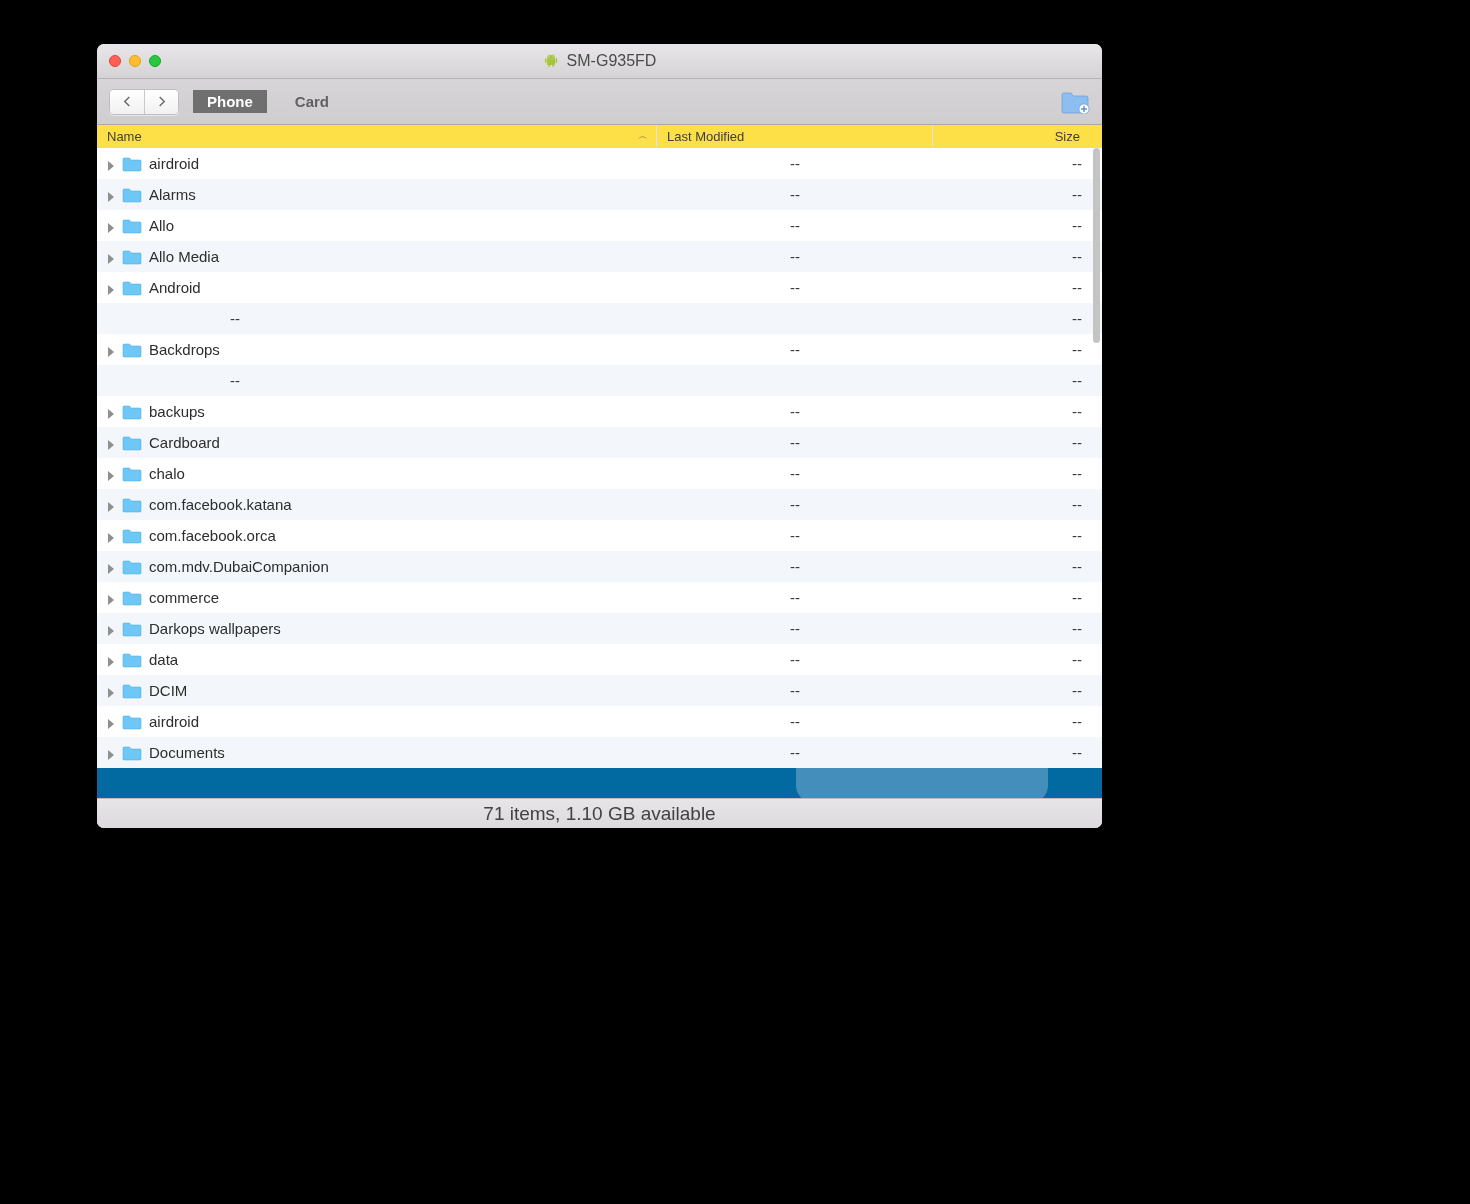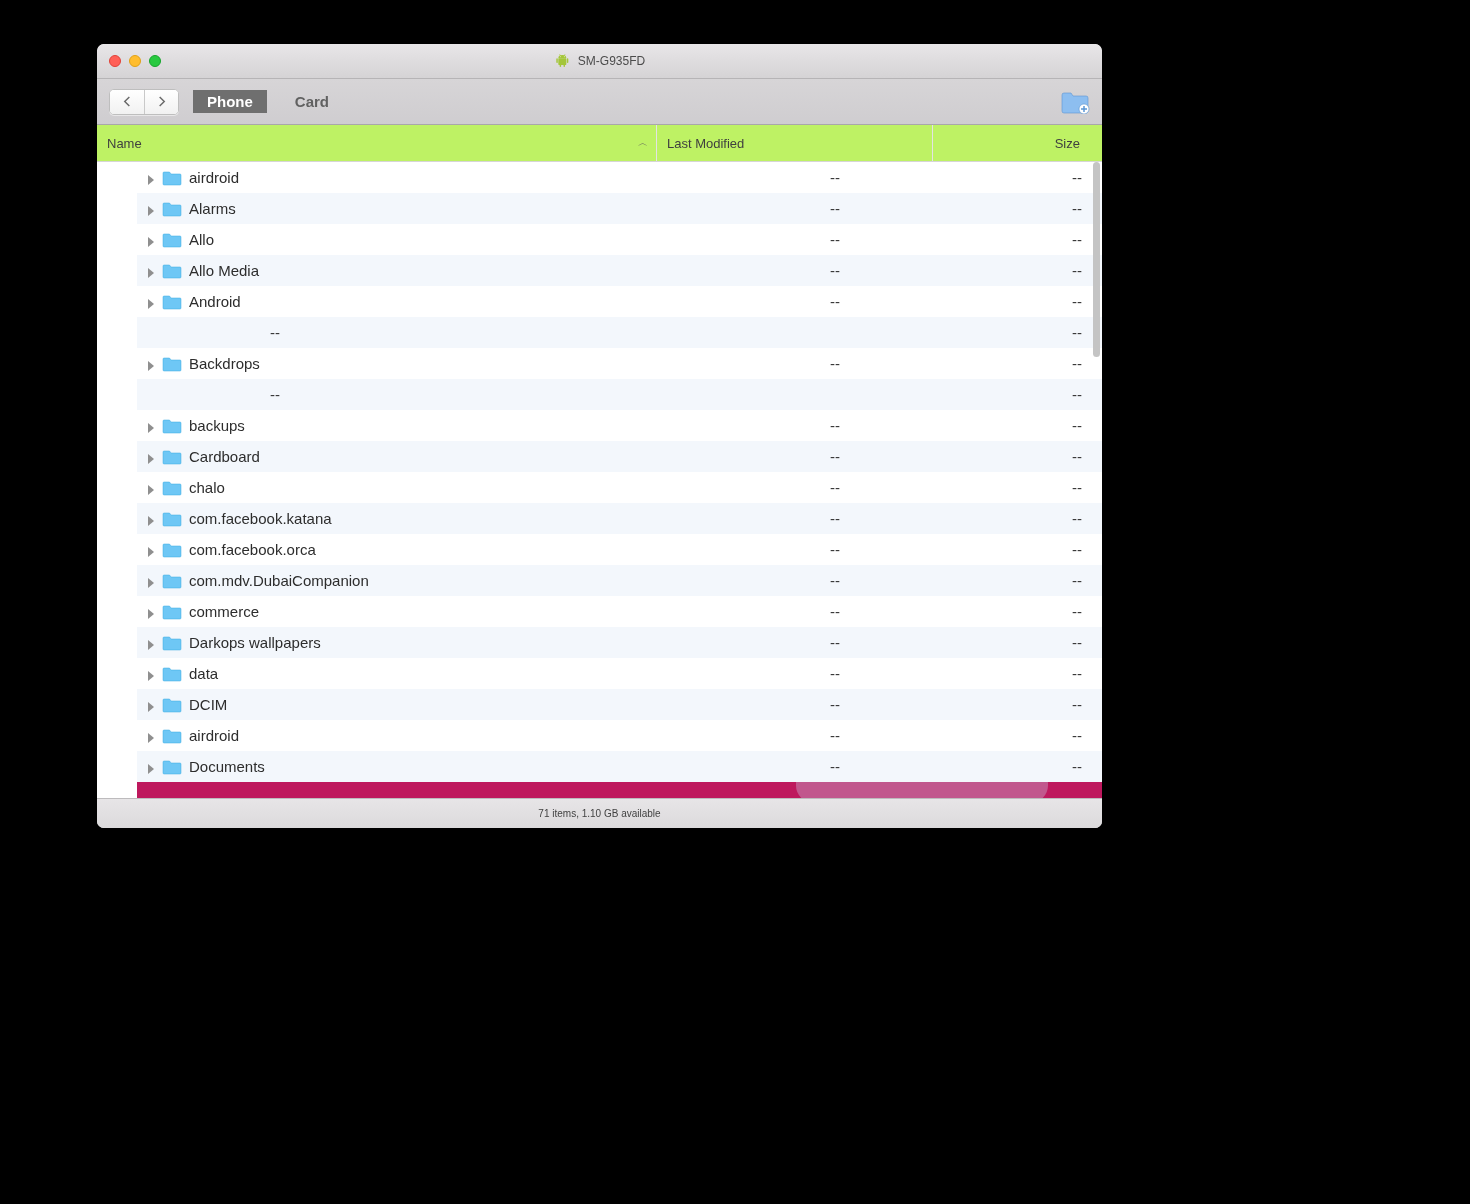--- a/index.html
+++ b/index.html
@@ -52,21 +52,21 @@
     .btn.close { background: #ff5f57; border: 0.5px solid #e14138; }
     .btn.min { background: #ffbd2e; border: 0.5px solid #e1a117; }
     .btn.max { background: #28c940; border: 0.5px solid #16a52c; }
     .title-center {
       position: absolute;
       left: 50%;
       transform: translateX(-50%);
       display: flex;
       align-items: center;
       gap: 8px;
-      font-size: 12px;
+      font-size: 16px;
       color: #4b4b4b;
       font-weight: 500;
     }
     .android-mini {
       width: 16px;
       height: 16px;
       display: inline-flex;
     }
     .toolbar {
       height: 46px;
@@ -109,22 +109,22 @@
       color: #fff;
       font-weight: 600;
     }
     .toolbar-spacer { flex: 1; }
     .new-folder-icon {
       width: 30px;
       height: 24px;
       position: relative;
     }
     .column-headers {
-      height: 37px;
-      background: #bef264;
+      height: 23px;
+      background: #fde047;
       border-bottom: 1px solid #d6d6d6;
       display: flex;
       font-size: 13px;
       color: #3f3f3f;
     }
     .col-h {
       display: flex;
       align-items: center;
       padding: 0 10px;
       border-right: 1px solid #e3e3e3;
@@ -136,22 +136,21 @@
     .sort-arrow {
       position: absolute;
       right: 8px;
       font-size: 10px;
       color: #5c5c5c;
     }
     .file-list {
       flex: 1;
       overflow-y: auto;
       position: relative;
-      background: #be185d;
-      margin-left: 40px;
+      background: #0369a1;
     }
     .android-bg {
       position: absolute;
       right: -30px;
       bottom: -80px;
       width: 420px;
       height: 420px;
       opacity: 0.32;
       pointer-events: none;
     }
@@ -196,21 +195,21 @@
       color: #3a3a3a;
       font-size: 15px;
     }
     .status-bar {
       height: 30px;
       background: linear-gradient(to bottom, #e7e5e7, #dcdadc);
       border-top: 1px solid #bdbbbd;
       display: flex;
       align-items: center;
       justify-content: center;
-      font-size: 10px;
+      font-size: 19px;
       color: #424242;
     }
     
     .scroll-hint {
       position: absolute;
       right: 2px;
       top: 0px;
       width: 7px;
       height: 195px;
       background: #c4c4c4;

